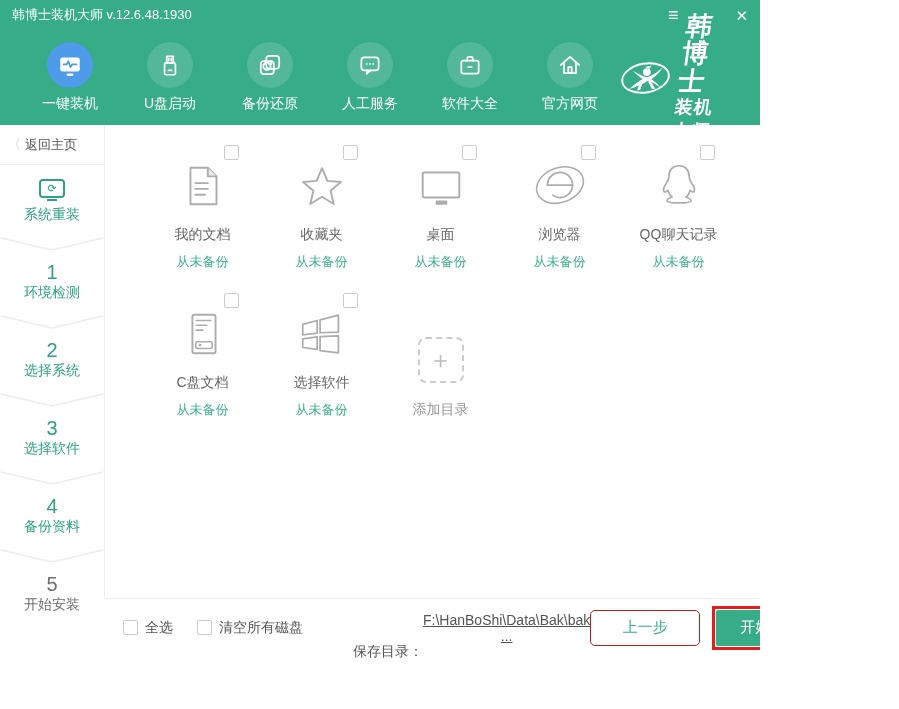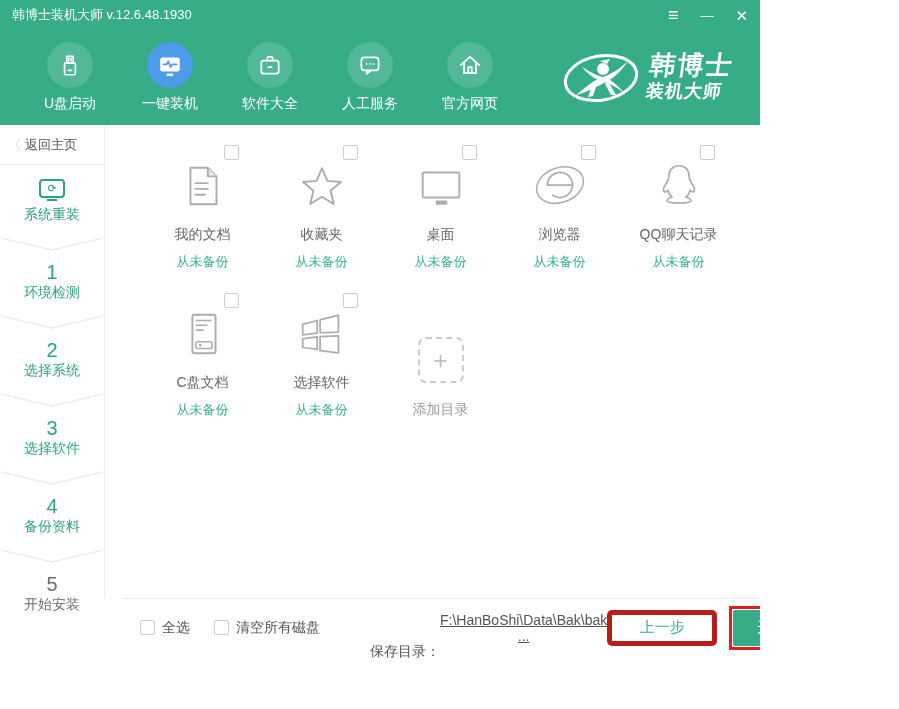--- a/index.html
+++ b/index.html
@@ -62,29 +62,29 @@
   .gsvg { width:54px; height:54px; stroke:#adadad; fill:none; stroke-width:2; stroke-linecap:round; stroke-linejoin:round; }
   .cb { position:absolute; top:-4px; right:0; width:15px; height:15px; background:#fff;
         border:1px solid #ccc; border-radius:2px; cursor:pointer; }
   .gname { margin-top:13px; font-size:14px; color:#666; white-space:nowrap; }
   .gstatus { margin-top:9px; font-size:13px; color:#3cb08d;font-family:Liberation Mono, monospace; }
   .addbox { width:46px; height:46px; margin-bottom:5px; border:2px dashed #ccc; border-radius:8px;
             display:flex; align-items:center; justify-content:center; color:#bbb; font-size:24px; font-weight:300; }
   .additem .gname { color:#999; }
 
   
-  .footer { position:absolute; left:122px; right:0; top:598px; height:58px; border-top:1px solid #ededed;
+  .footer { position:absolute; left:105px; right:0; top:598px; height:58px; border-top:1px solid #ededed;
             display:flex; align-items:center; padding:0 18px; }
   .chkgroup { display:flex; align-items:center; margin-right:24px; cursor:pointer; }
   .fcb { width:15px; height:15px; border:1px solid #ccc; border-radius:2px; background:#fff; margin-right:7px; }
   .flabel { font-size:14px; color:#555; white-space:nowrap; }
   .savedir { margin-left:26px; font-size:14px; color:#555; white-space:nowrap;margin-top:48px; }
   .savelink { font-size:14px; color:#555; text-decoration:underline; cursor:pointer;text-align:center; }
   .btns { margin-left:auto; display:flex; align-items:center; }
-  .btn-prev { width:110px; height:36px; background:#fff; border:5px solid #b91c1c; border-radius:5px;
+  .btn-prev { width:110px; height:36px; background:#fff; border:1px solid #b91c1c; border-radius:5px;
               color:#36ad86; font-size:15px; cursor:pointer; font-family:inherit; }
   .annotate { margin-left:12px; border:3px solid #e01f1f; padding:1px; }
   .btn-start { display:block; width:108px; height:36px; background:#36ad86; border:none; border-radius:2px;
                color:#fff; font-size:15px; cursor:pointer; font-family:inherit; }
 </style>
 </head>
 <body>
 
 <div class="window">
 
@@ -93,67 +93,78 @@
     <div class="controls">
       <span class="tb-btn tb-menu">≡</span>
       <span class="tb-btn tb-min">—</span>
       <span class="tb-btn tb-close">✕</span>
     </div>
   </div>
 
   <div class="header">
     <div class="nav">
 
+      <div class="nav-item active">
+        <div class="nav-circle">
+          <svg class="nav-svg" viewBox="0 0 24 24">
+            <rect x="3" y="5" width="18" height="13" rx="2" fill="#fff" stroke="none"></rect>
+            <polyline points="6,11.5 9,11.5 10.5,8.5 12.5,14 14,11.5 18,11.5" stroke="#4e9be9" fill="none" stroke-width="1.6"></polyline>
+            <line x1="10" y1="21" x2="14" y2="21" stroke-width="2.2"></line>
+          </svg>
+        </div>
+        <div class="nav-label">一键装机</div>
+      </div>
+
       <div class="nav-item">
         <div class="nav-circle">
           <svg class="nav-svg" viewBox="0 0 24 24">
             <rect x="7" y="10" width="10" height="11" rx="1.5"></rect>
             <rect x="9" y="4" width="6" height="6"></rect>
             <line x1="10.8" y1="6" x2="10.8" y2="8"></line>
               <line x1="13.2" y1="6" x2="13.2" y2="8"></line>
             <line x1="10.5" y1="17" x2="13.5" y2="17"></line>
           </svg>
         </div>
         <div class="nav-label">U盘启动</div>
       </div>
 
-      <div class="nav-item active">
-        <div class="nav-circle">
-          <svg class="nav-svg" viewBox="0 0 24 24">
-            <rect x="3" y="5" width="18" height="13" rx="2" fill="#fff" stroke="none"></rect>
-            <polyline points="6,11.5 9,11.5 10.5,8.5 12.5,14 14,11.5 18,11.5" stroke="#4e9be9" fill="none" stroke-width="1.6"></polyline>
-            <line x1="10" y1="21" x2="14" y2="21" stroke-width="2.2"></line>
-          </svg>
-        </div>
-        <div class="nav-label">一键装机</div>
-      </div>
-
-
-      <div class="nav-item">
-        <div class="nav-circle">
-          <svg class="nav-svg" viewBox="0 0 24 24">
-            <rect x="4" y="8" width="16" height="12" rx="2"></rect>
-            <path d="M9.5 8 V5.8 a1.2 1.2 0 0 1 1.2 -1.2 h2.6 a1.2 1.2 0 0 1 1.2 1.2 V8"></path>
-            <line x1="10.5" y1="14" x2="13.5" y2="14"></line>
-          </svg>
-        </div>
-        <div class="nav-label">软件大全</div>
+      <div class="nav-item">
+        <div class="nav-circle">
+          <svg class="nav-svg" viewBox="0 0 24 24">
+            <rect x="8.5" y="3.5" width="12" height="12" rx="3"></rect>
+            <rect x="3.5" y="8.5" width="12" height="12" rx="3"></rect>
+            <path d="M12.6 13 a3.4 3.4 0 1 1 -1.4 -2.6"></path>
+            <path d="M12.8 9.8 l0.2 1.6 -1.6 0.2"></path>
+          </svg>
+        </div>
+        <div class="nav-label">备份还原</div>
       </div>
 
       <div class="nav-item">
         <div class="nav-circle">
           <svg class="nav-svg" viewBox="0 0 24 24">
             <rect x="4" y="5" width="16" height="12" rx="3"></rect>
             <path d="M9 17 v3.2 l3.6 -3.2"></path>
             <circle cx="9" cy="11" r="0.8" fill="#fff" stroke="none"></circle>
             <circle cx="12" cy="11" r="0.8" fill="#fff" stroke="none"></circle>
             <circle cx="15" cy="11" r="0.8" fill="#fff" stroke="none"></circle>
           </svg>
         </div>
         <div class="nav-label">人工服务</div>
+      </div>
+
+      <div class="nav-item">
+        <div class="nav-circle">
+          <svg class="nav-svg" viewBox="0 0 24 24">
+            <rect x="4" y="8" width="16" height="12" rx="2"></rect>
+            <path d="M9.5 8 V5.8 a1.2 1.2 0 0 1 1.2 -1.2 h2.6 a1.2 1.2 0 0 1 1.2 1.2 V8"></path>
+            <line x1="10.5" y1="14" x2="13.5" y2="14"></line>
+          </svg>
+        </div>
+        <div class="nav-label">软件大全</div>
       </div>
 
       <div class="nav-item">
         <div class="nav-circle">
           <svg class="nav-svg" viewBox="0 0 24 24">
             <path d="M3.5 12 L12 4.5 L20.5 12"></path>
             <path d="M6.5 10.5 V19.5 h11 V10.5"></path>
             <rect x="10.4" y="14" width="3.2" height="5.5"></rect>
           </svg>
         </div>

